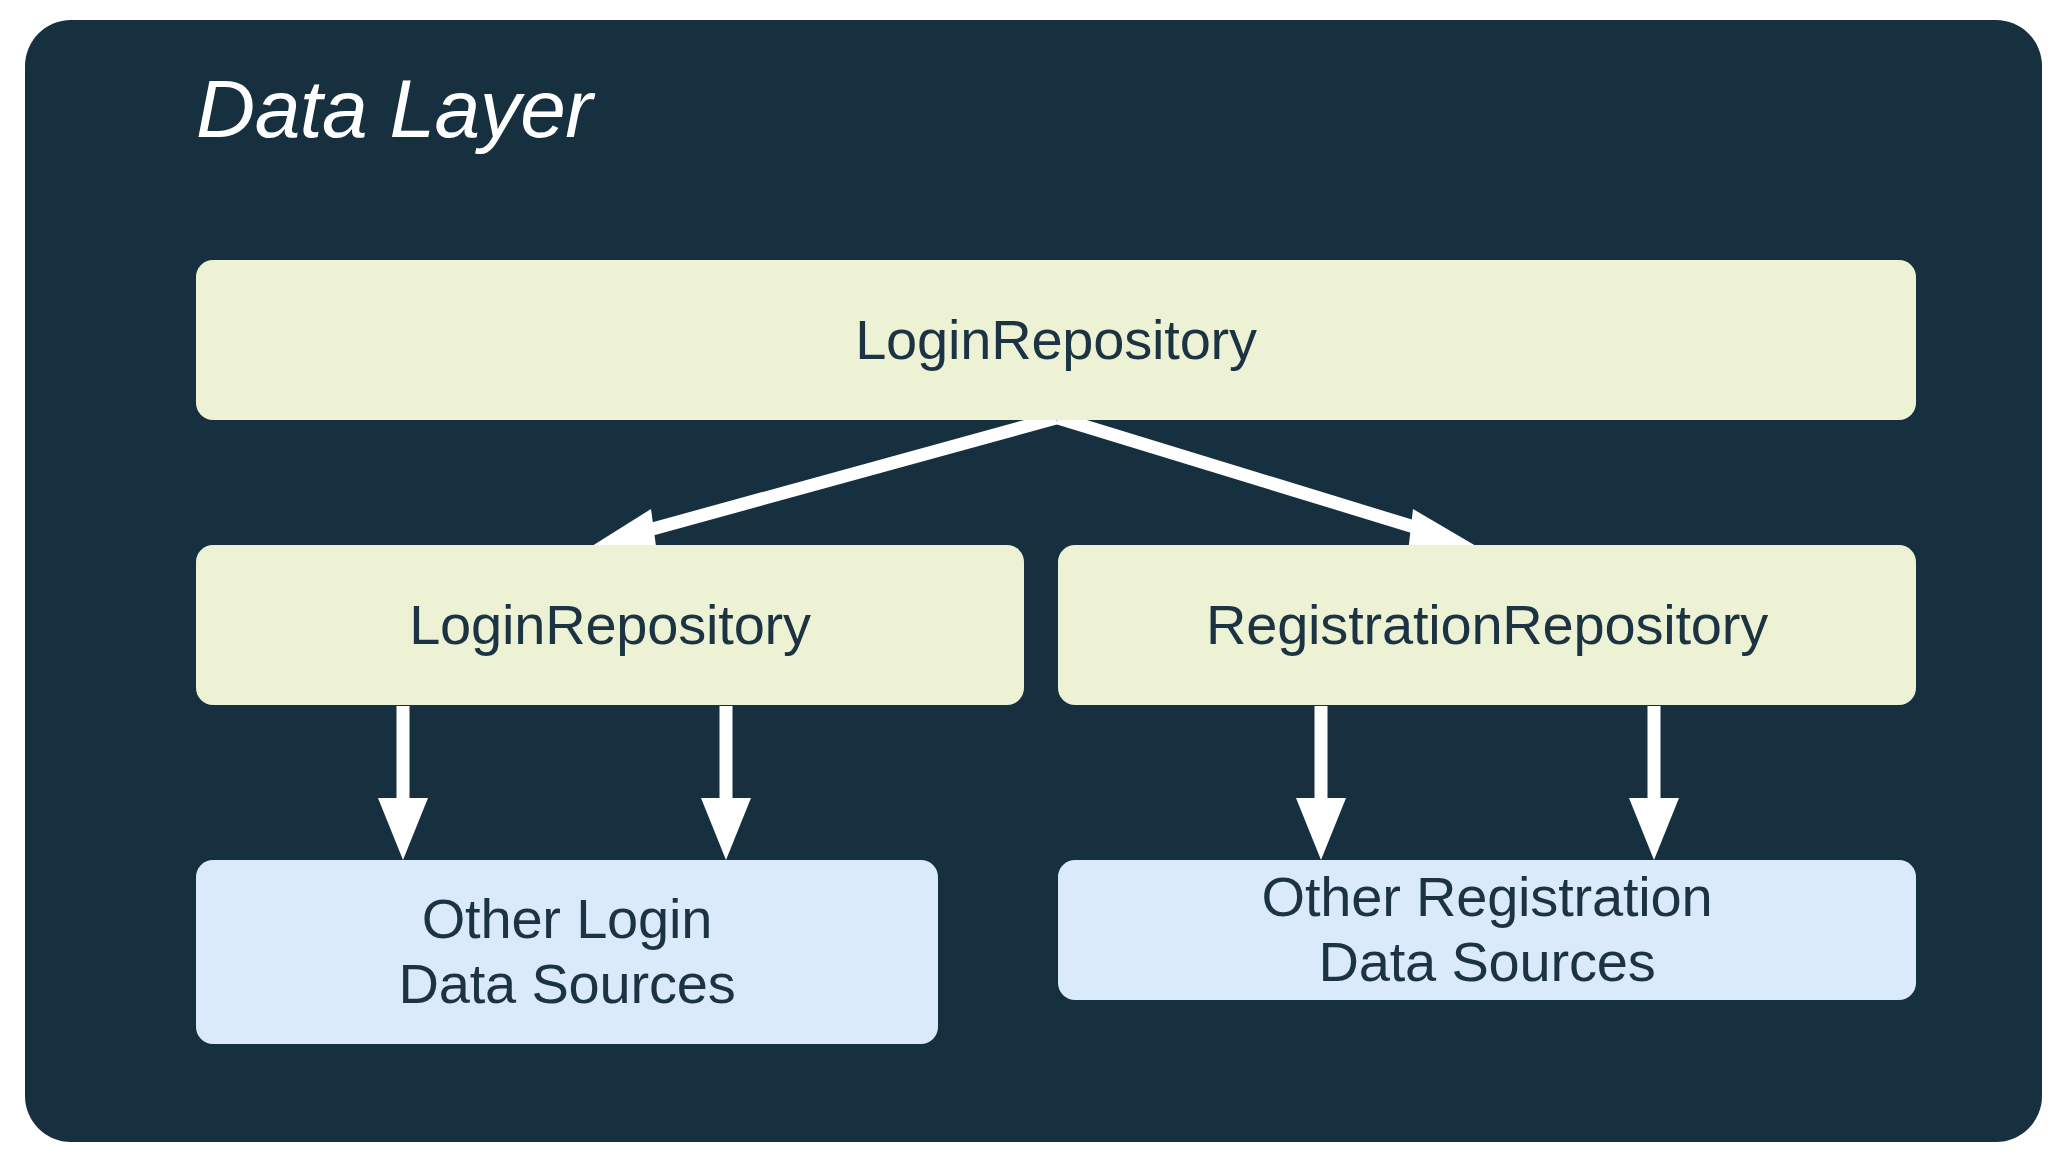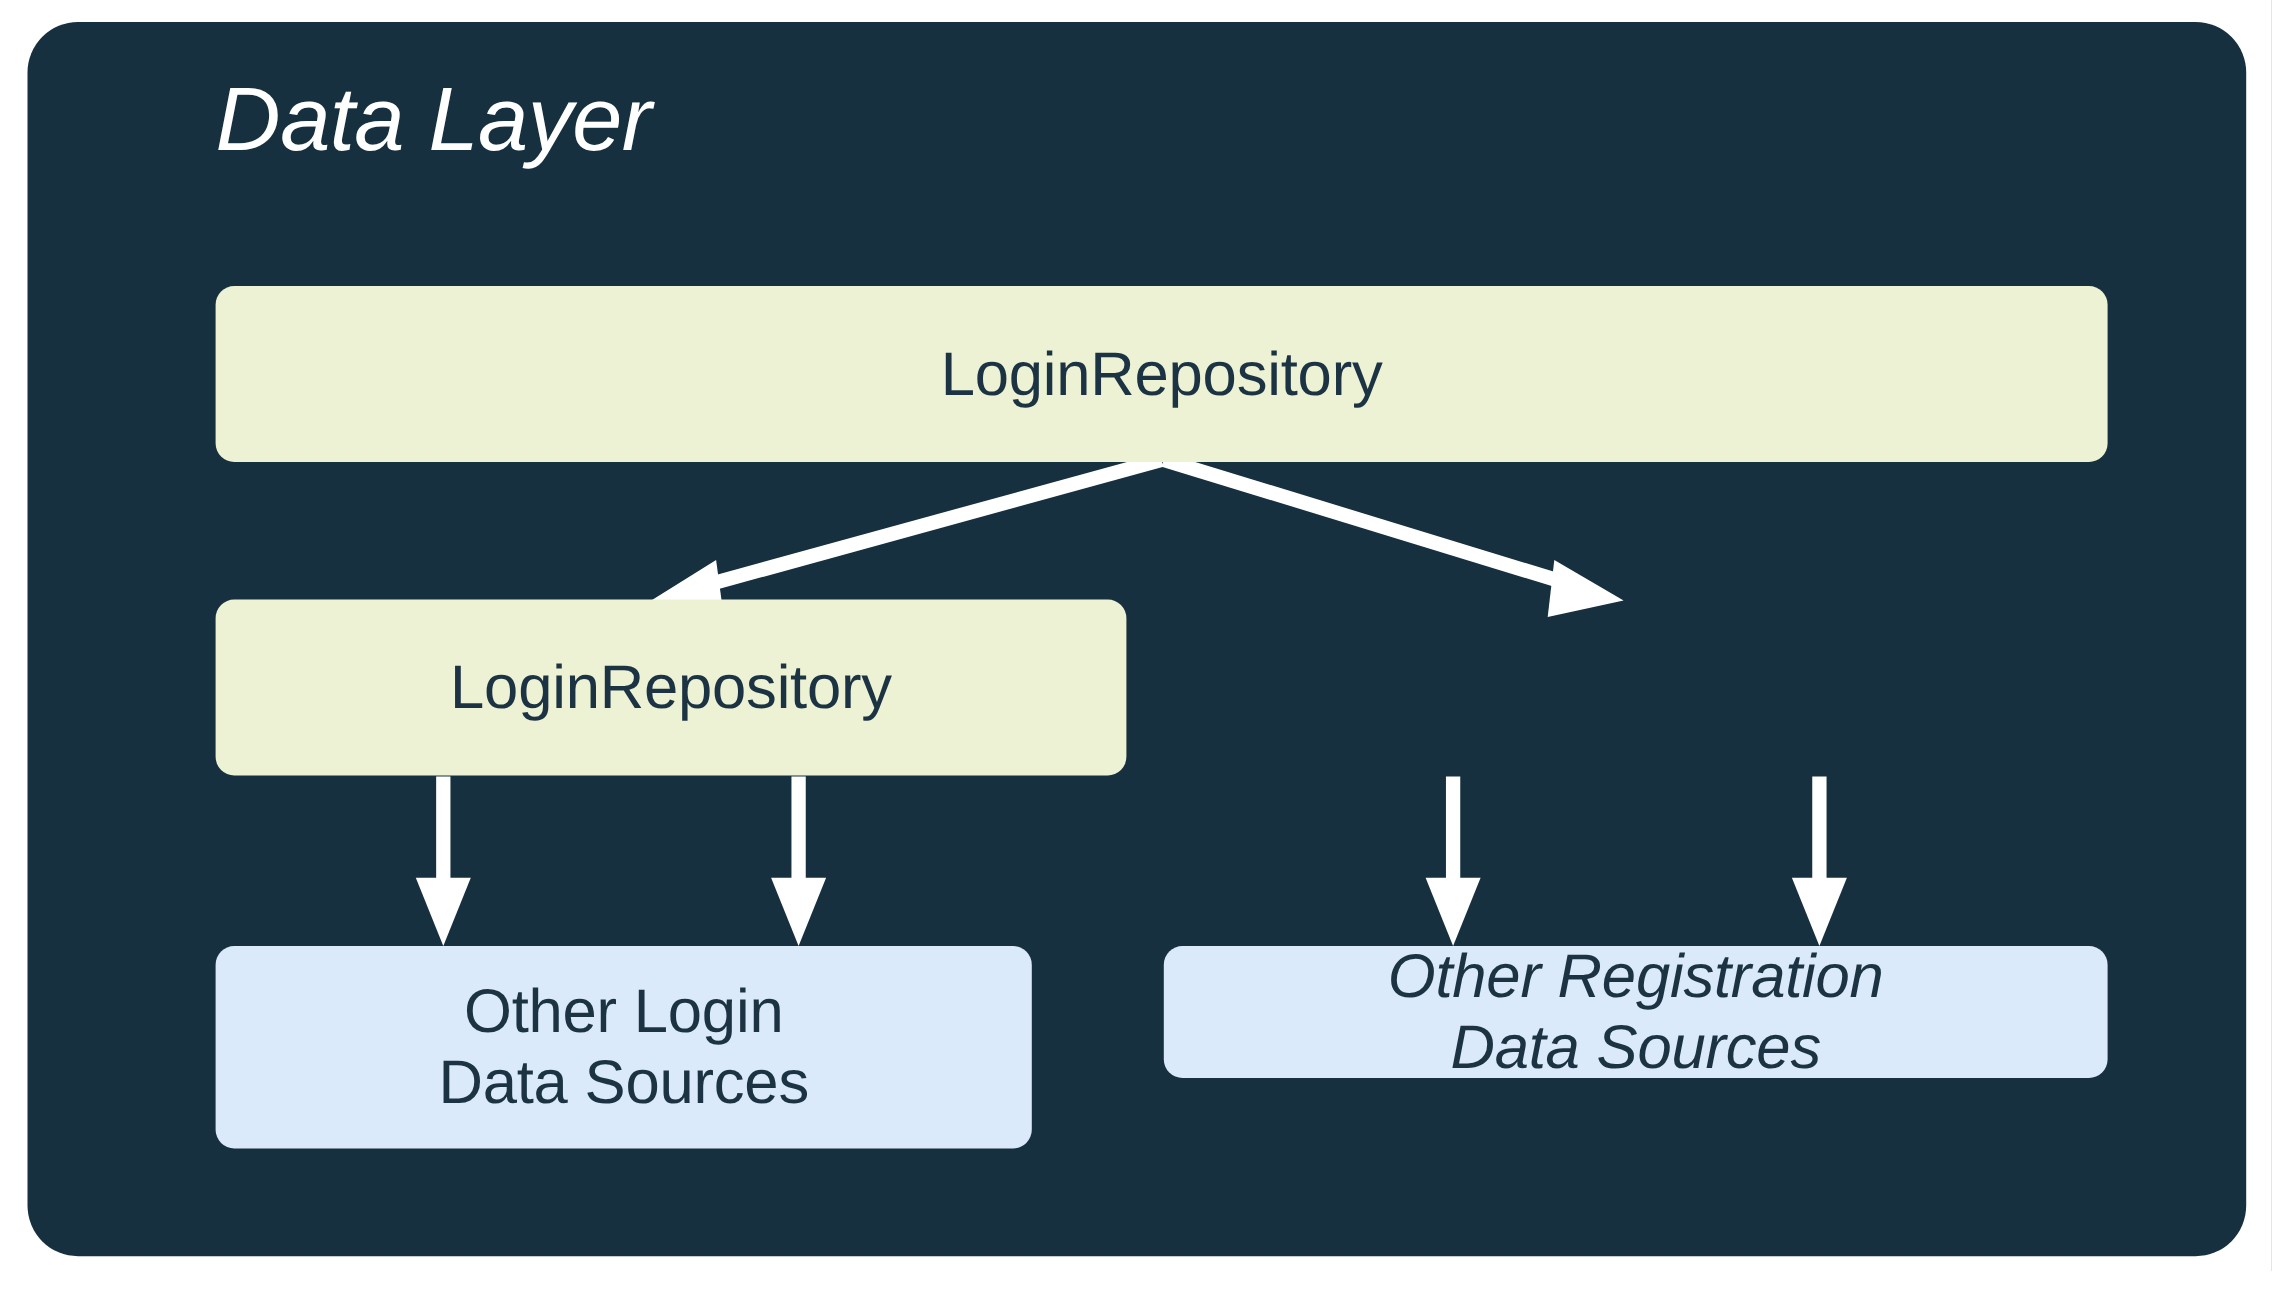--- a/index.html
+++ b/index.html
@@ -86,21 +86,21 @@
   #node-login-repository {
     left: 196px;  top: 545px;  width: 828px;  height: 160px;
   }
   #node-registration-repository {
     left: 1058px; top: 545px;  width: 858px;  height: 160px;
   }
   #node-other-login-sources {
     left: 196px;  top: 860px;  width: 742px;  height: 184px;
   }
   #node-other-registration-sources {
-    left: 1058px; top: 860px;  width: 858px;  height: 120px; font-style: italic;
+    left: 1058px; top: 860px;  width: 858px;  height: 140px;
   }
 </style>
 </head>
 <body>
 
 <div id="diagram-root">
 
   <div class="layer-panel">
 
     
@@ -143,20 +143,23 @@
   </svg>
 
   <div class="node node--repo" id="node-user-repository">
     <span class="node-label">LoginRepository</span>
   </div>
 
   <div class="node node--repo" id="node-login-repository">
     <span class="node-label">LoginRepository</span>
   </div>
 
+  <div class="node node--repo" id="node-registration-repository">
+    <span class="node-label">RegistrationRepository</span>
+  </div>
 
   <div class="node node--source" id="node-other-login-sources">
     <span class="node-label">Other Login
 Data Sources</span>
   </div>
 
   <div class="node node--source" id="node-other-registration-sources">
     <span class="node-label">Other Registration
 Data Sources</span>
   </div>

